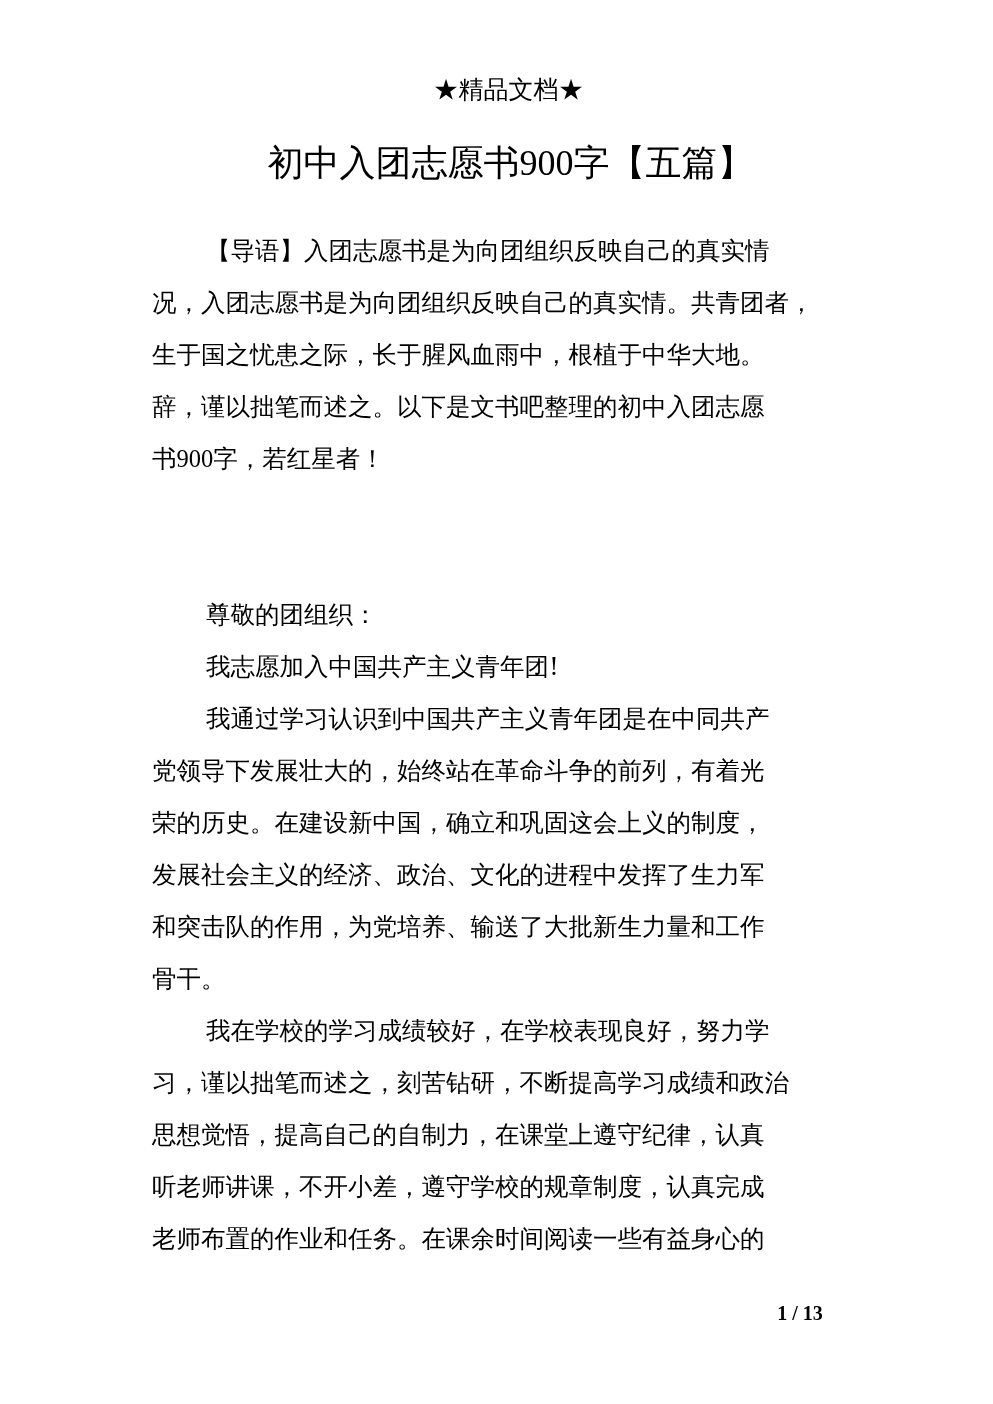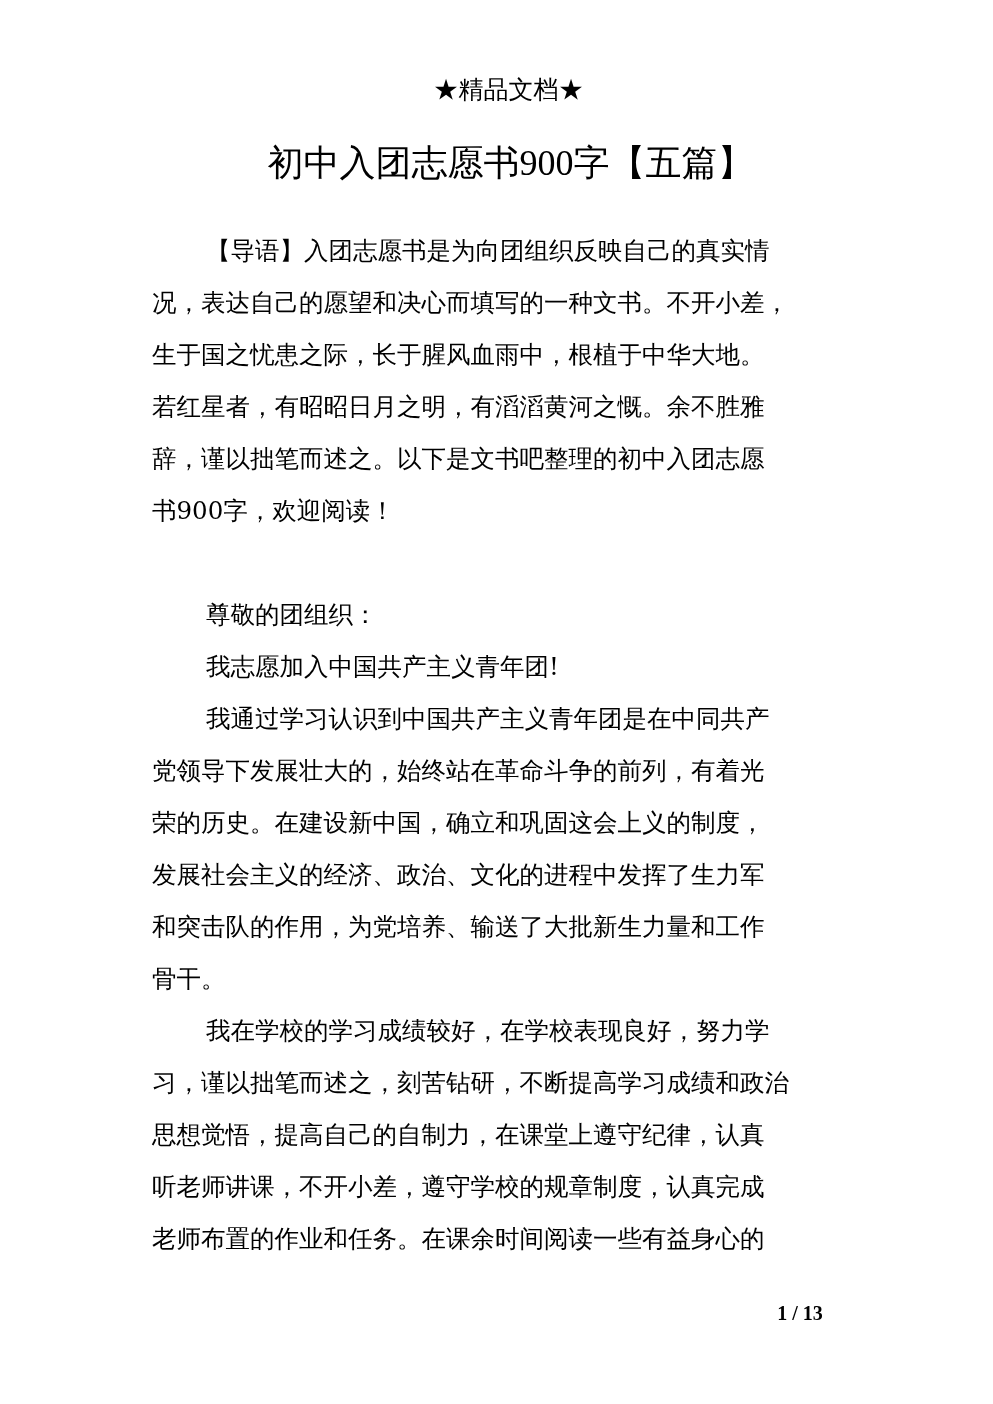--- a/index.html
+++ b/index.html
@@ -14,41 +14,40 @@
   .title {
     position: absolute; top: 123px; left: 0; width: 993px; text-align: center;
     font-size: 36px; line-height: 52px; font-weight: normal;
   }
   .body-text {
     position: absolute; left: 152px; width: 690px;
     font-size: 24.5px; line-height: 52px;
   }
   .line { height: 52px; white-space: nowrap; overflow: visible; display: block; }
   .indent { padding-left: 54px; }
-  .intro { top: 225px; }
+  .intro { top: 225px; font-family: Liberation Serif, serif; }
   .letter { top: 589px; }
   .page-num {
     position: absolute; top: 1302px; left: 760px; width: 80px; text-align: center;
     font-family: "Liberation Serif", serif; font-size: 20px; font-weight: bold;
   }
 </style>
 </head>
 <body>
 
 <div class="header-mark">★精品文档★</div>
 
 <h1 class="title" style="margin:14px;font-family:Liberation Serif, serif;">初中入团志愿书900字【五篇】</h1>
 
 <div class="body-text intro">
   <span class="line indent">【导语】入团志愿书是为向团组织反映自己的真实情</span>
-  <span class="line">况，表达自己的愿望和决心而填写的一种文书。不开小差，</span>
+  <span class="line">况，入团志愿书是为向团组织反映自己的真实情。共青团者，</span>
   <span class="line">生于国之忧患之际，长于腥风血雨中，根植于中华大地。</span>
-  <span class="line">若红星者，有昭昭日月之明，有滔滔黄河之慨。余不胜雅</span>
   <span class="line">辞，谨以拙笔而述之。以下是文书吧整理的初中入团志愿</span>
-  <span class="line">书900字，欢迎阅读！</span>
+  <span class="line">书900字，若红星者！</span>
 </div>
 
 <div class="body-text letter">
   <span class="line indent">尊敬的团组织：</span>
   <span class="line indent">我志愿加入中国共产主义青年团!</span>
   <div>
     <span class="line indent">我通过学习认识到中国共产主义青年团是在中同共产</span>
     <span class="line">党领导下发展壮大的，始终站在革命斗争的前列，有着光</span>
     <span class="line">荣的历史。在建设新中国，确立和巩固这会上义的制度，</span>
     <span class="line">发展社会主义的经济、政治、文化的进程中发挥了生力军</span>

